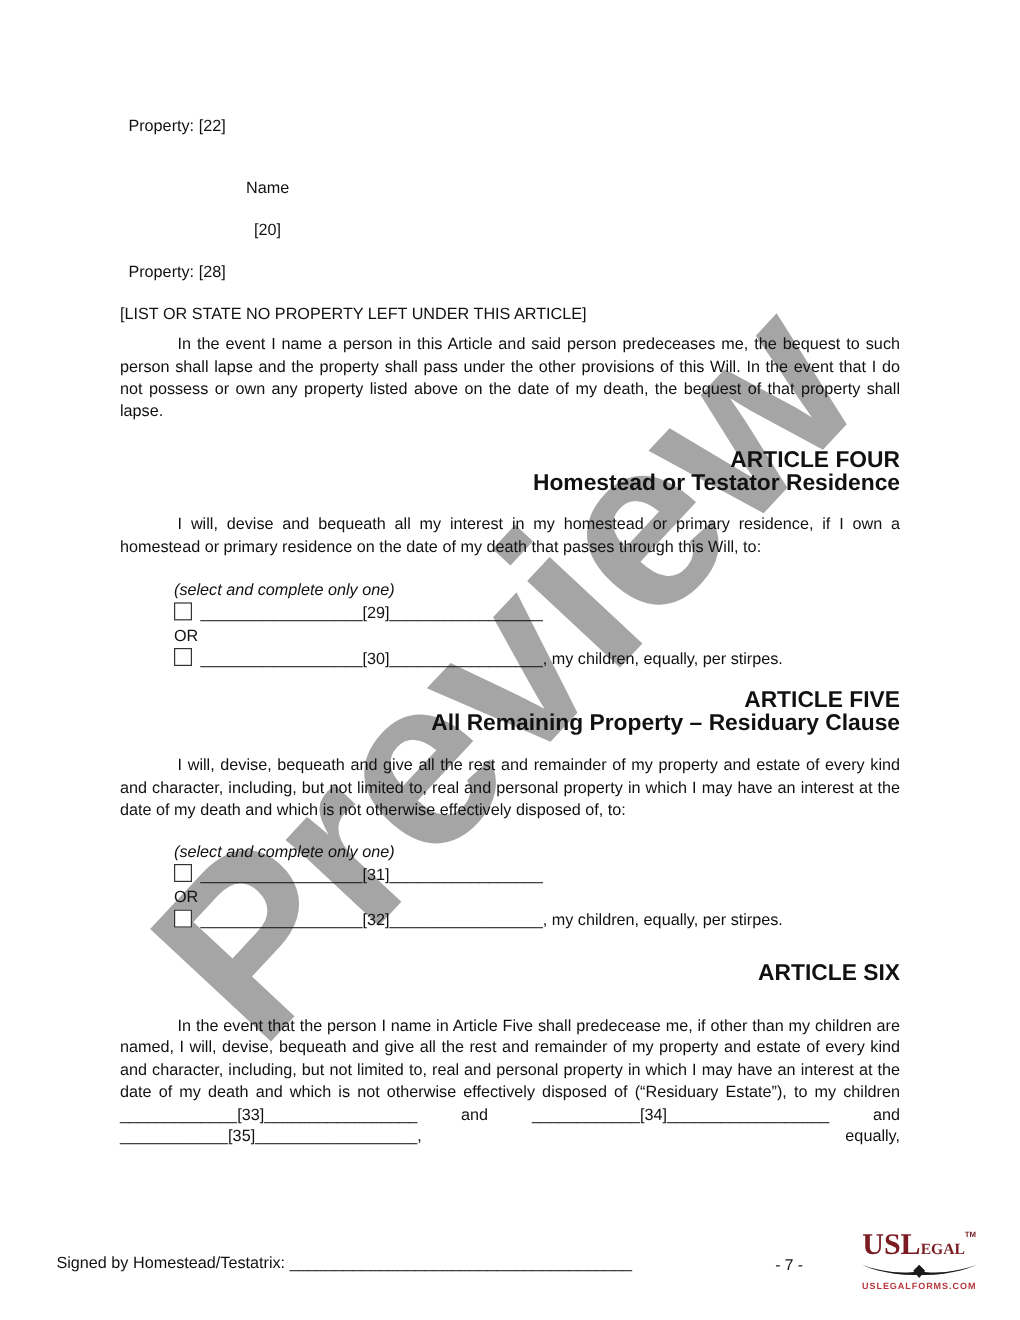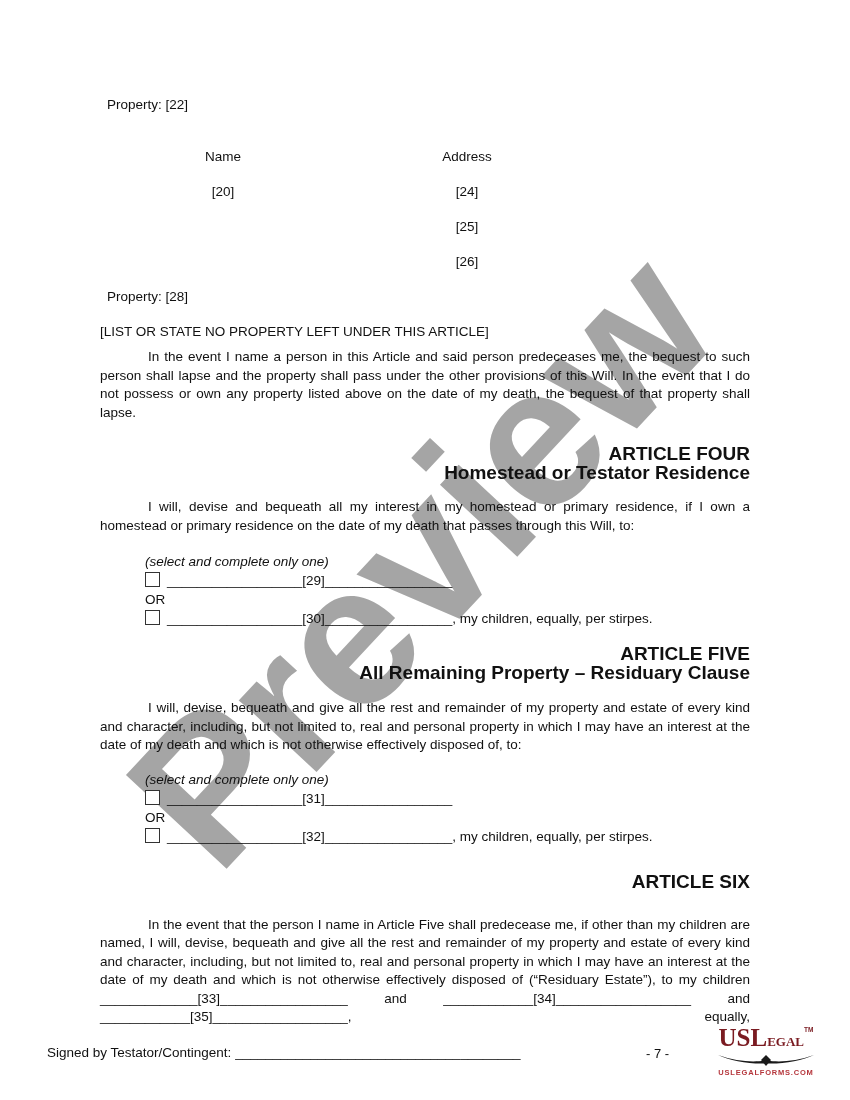--- a/index.html
+++ b/index.html
@@ -121,26 +121,20 @@
 
   <div class="content">
 
     <div class="prop-line prop-top pad7">Property: [22]</div>
 
     <div class="grid-table">
       <div class="gt-col">
         <div>Name</div>
         <div>[20]</div>
       </div>
-      <div class="gt-col">
-        <div>Address</div>
-        <div>[24]</div>
-        <div>[25]</div>
-        <div>[26]</div>
-      </div>
     </div>
 
     <div class="prop-line pad7">Property: [28]</div>
 
     <div class="list-note">[LIST OR STATE NO PROPERTY LEFT UNDER THIS ARTICLE]</div>
 
     <p class="para p1">In the event I name a person in this Article and said person predeceases me, the bequest to such person shall lapse and the property shall pass under the other provisions of this Will.  In the event that I do not possess or own any property listed above on the date of my death, the bequest of that property shall lapse.</p>
 
     <div class="heading h-four">
       <div>ARTICLE FOUR</div>
@@ -181,21 +175,21 @@
 
     <div class="heading h-six">
       <div>ARTICLE SIX</div>
     </div>
 
     <p class="para para6">In the event that the person I name in Article Five shall predecease me, if other than my children are named, I will, devise, bequeath and give all the rest and remainder of my property and estate of every kind and character, including, but not limited to, real and personal property in which I may have an interest at the date of my death and which is not otherwise effectively disposed of (“Residuary Estate”), to my children _____________[33]_________________ and ____________[34]__________________ and ____________[35]__________________, equally,</p>
 
   </div>
 
   <div class="footer-sign">
-    <span>Signed by Testator/Contingent:</span>
+    <span>Signed by Homestead/Testatrix:</span>
     <span>______________________________________</span>
   </div>
 
   <div class="page-num">- 7 -</div>
 
   <div class="logo">
     <div class="logo-brand" style="color:#7a1b21;">
       <span class="big">USL</span><span class="small">EGAL</span><span class="tm">TM</span>
     </div>
     <svg class="logo-eagle" width="100" height="14" viewBox="0 0 100 14">

